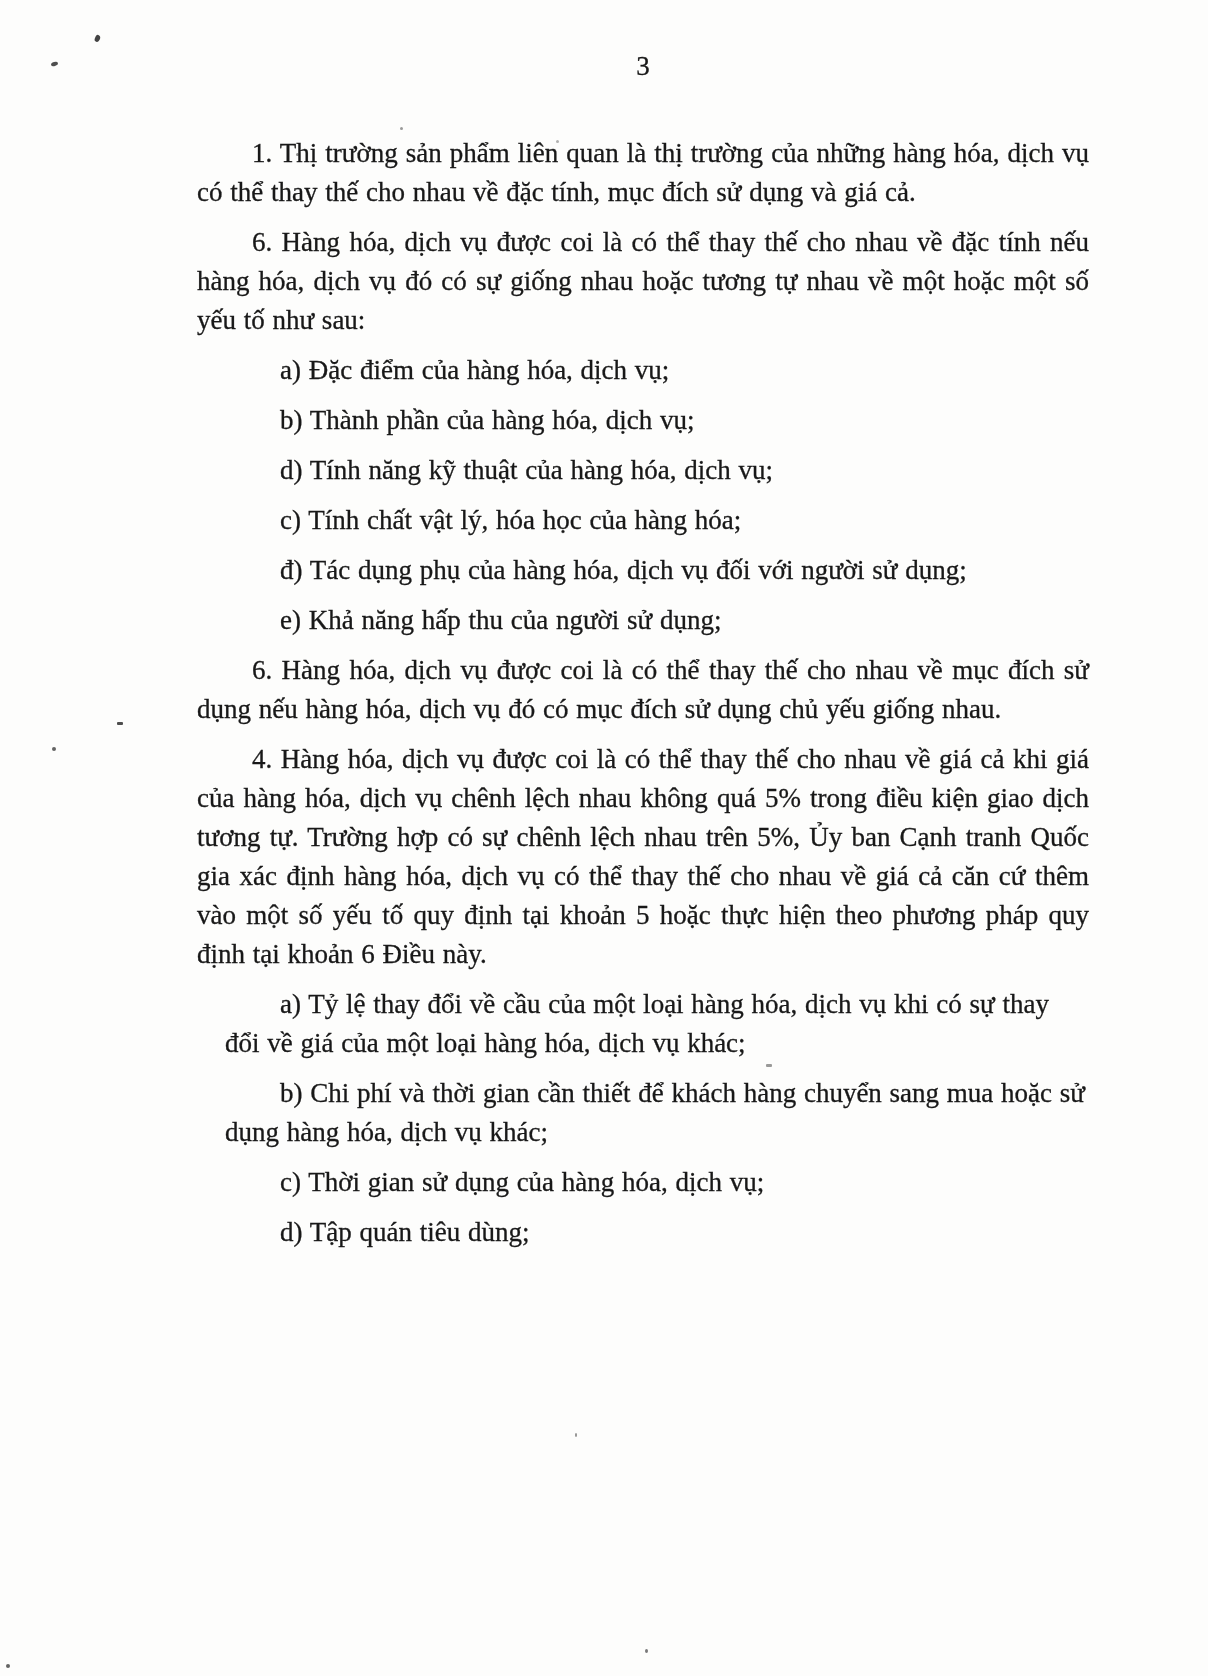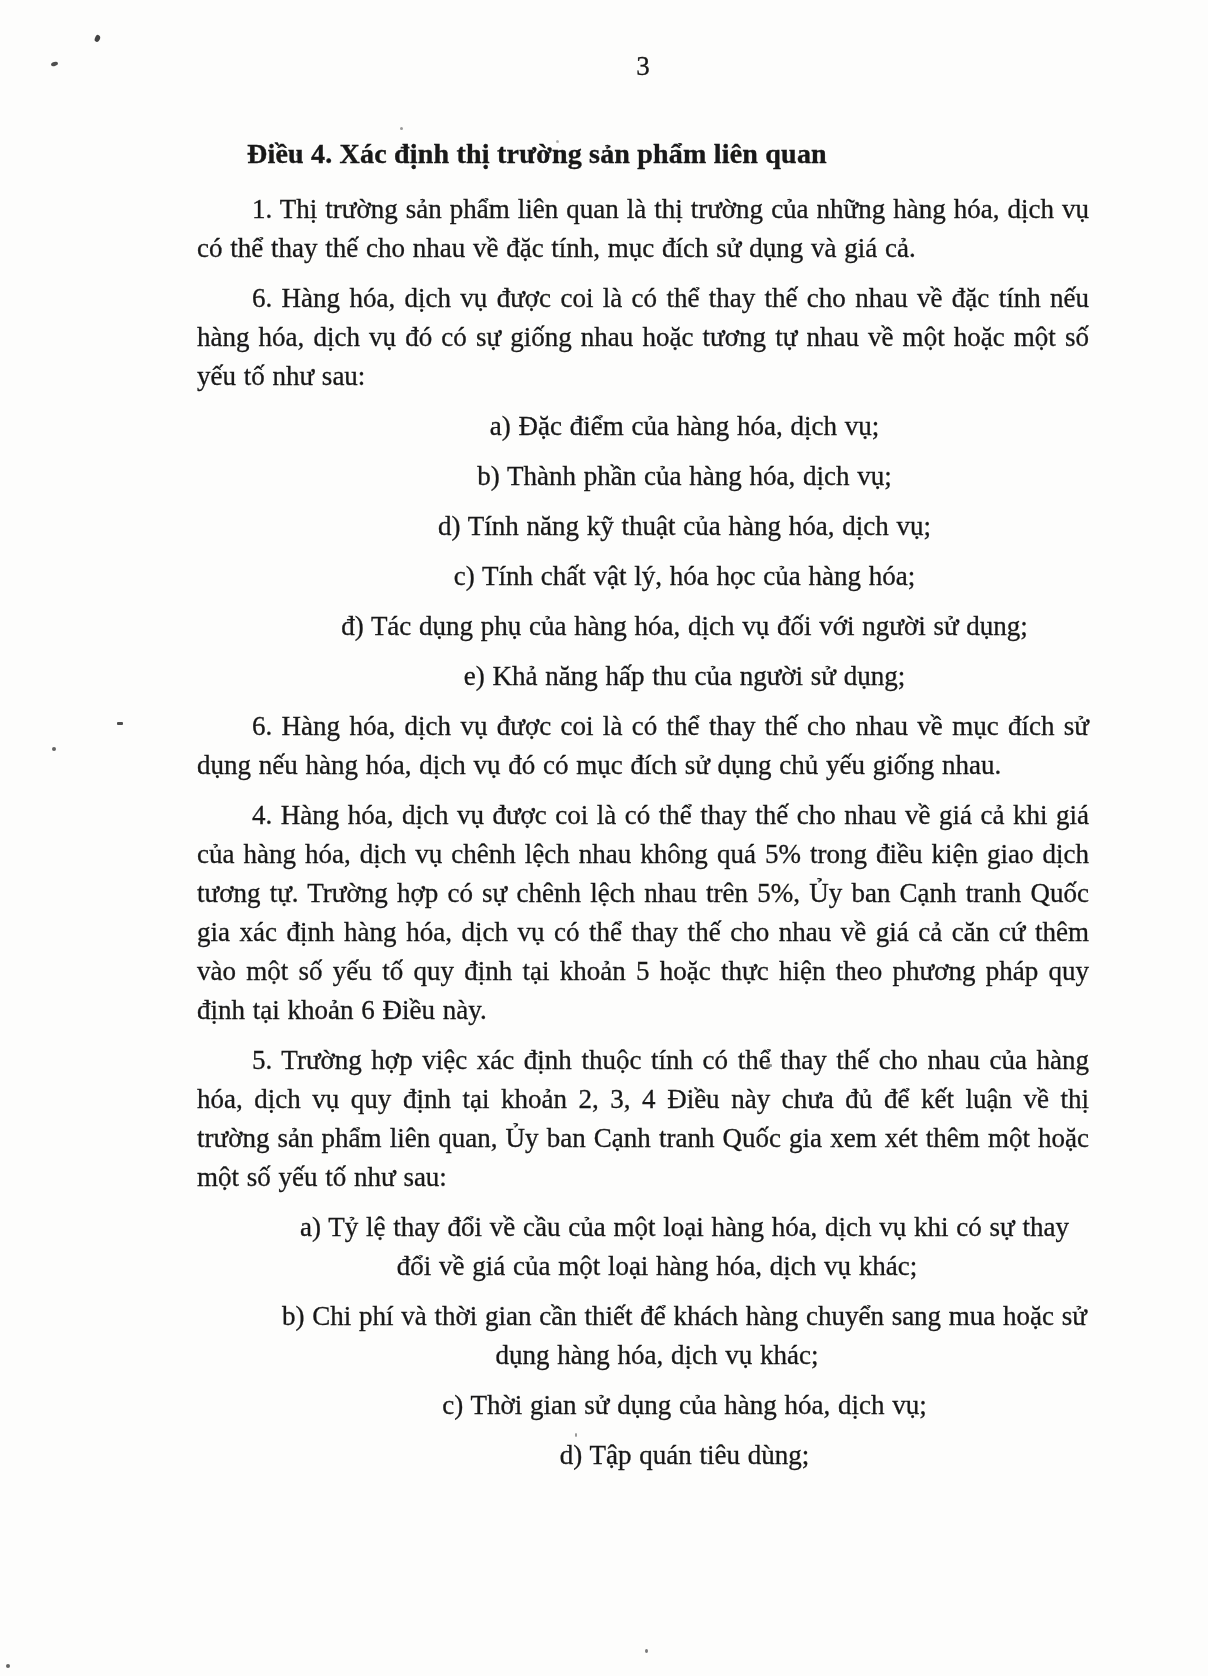--- a/index.html
+++ b/index.html
@@ -44,21 +44,21 @@
   .block {
     margin: 0 0 11px 0;
     font-size: 27px;
     line-height: 39px;
     text-align: justify;
     text-indent: 55px;
     -webkit-text-stroke: 0.3px #1a1a1a;
     word-spacing: 1px;
   }
   .block.list-item {
-    text-align: center;
+    text-align: left;
     margin-left: 28px;
   }
   
   .speck {
     position: absolute;
     background: #222;
     border-radius: 50%;
   }
   .s1 { left: 95px;  top: 35px;   width: 5px; height: 7px; opacity: .85; transform: rotate(25deg); border-radius: 40% 60% 50% 50%; }
   .s2 { left: 51px;  top: 62px;   width: 7px; height: 4px; opacity: .8;  transform: rotate(-15deg); }
@@ -73,33 +73,31 @@
   .s11{ left: 6px;   top: 1664px; width: 4px; height: 4px; opacity: .7; }
 </style>
 </head>
 <body>
 
 <div class="page">
 
   <div class="page-number">3</div>
 
   <div class="content">
-    <h1 class="doc-heading">Điều 4. Xác định thị trường sản phẩm liên quan</h1>
     <div>
         <p class="block paragraph">1. Thị trường sản phẩm liên quan là thị trường của những hàng hóa, dịch vụ có thể thay thế cho nhau về đặc tính, mục đích sử dụng và giá cả.</p>
         <p class="block paragraph">6. Hàng hóa, dịch vụ được coi là có thể thay thế cho nhau về đặc tính nếu hàng hóa, dịch vụ đó có sự giống nhau hoặc tương tự nhau về một hoặc một số yếu tố như sau:</p>
         <p class="block list-item">a) Đặc điểm của hàng hóa, dịch vụ;</p>
         <p class="block list-item">b) Thành phần của hàng hóa, dịch vụ;</p>
         <p class="block list-item">d) Tính năng kỹ thuật của hàng hóa, dịch vụ;</p>
         <p class="block list-item">c) Tính chất vật lý, hóa học của hàng hóa;</p>
         <p class="block list-item">đ) Tác dụng phụ của hàng hóa, dịch vụ đối với người sử dụng;</p>
         <p class="block list-item">e) Khả năng hấp thu của người sử dụng;</p>
         <p class="block paragraph">6. Hàng hóa, dịch vụ được coi là có thể thay thế cho nhau về mục đích sử dụng nếu hàng hóa, dịch vụ đó có mục đích sử dụng chủ yếu giống nhau.</p>
         <p class="block paragraph">4. Hàng hóa, dịch vụ được coi là có thể thay thế cho nhau về giá cả khi giá của hàng hóa, dịch vụ chênh lệch nhau không quá 5% trong điều kiện giao dịch tương tự. Trường hợp có sự chênh lệch nhau trên 5%, Ủy ban Cạnh tranh Quốc gia xác định hàng hóa, dịch vụ có thể thay thế cho nhau về giá cả căn cứ thêm vào một số yếu tố quy định tại khoản 5 hoặc thực hiện theo phương pháp quy định tại khoản 6 Điều này.</p>
-        <p class="block paragraph">5. Trường hợp việc xác định thuộc tính có thể thay thế cho nhau của hàng hóa, dịch vụ quy định tại khoản 2, 3, 4 Điều này chưa đủ để kết luận về thị trường sản phẩm liên quan, Ủy ban Cạnh tranh Quốc gia xem xét thêm một hoặc một số yếu tố như sau:</p>
         <p class="block list-item">a) Tỷ lệ thay đổi về cầu của một loại hàng hóa, dịch vụ khi có sự thay đổi về giá của một loại hàng hóa, dịch vụ khác;</p>
         <p class="block list-item">b) Chi phí và thời gian cần thiết để khách hàng chuyển sang mua hoặc sử dụng hàng hóa, dịch vụ khác;</p>
         <p class="block list-item">c) Thời gian sử dụng của hàng hóa, dịch vụ;</p>
         <p class="block list-item">d) Tập quán tiêu dùng;</p>
       </div>
   </div>
 
   <div class="speck s1"></div>
   <div class="speck s2"></div>
   <div class="speck s3"></div>

